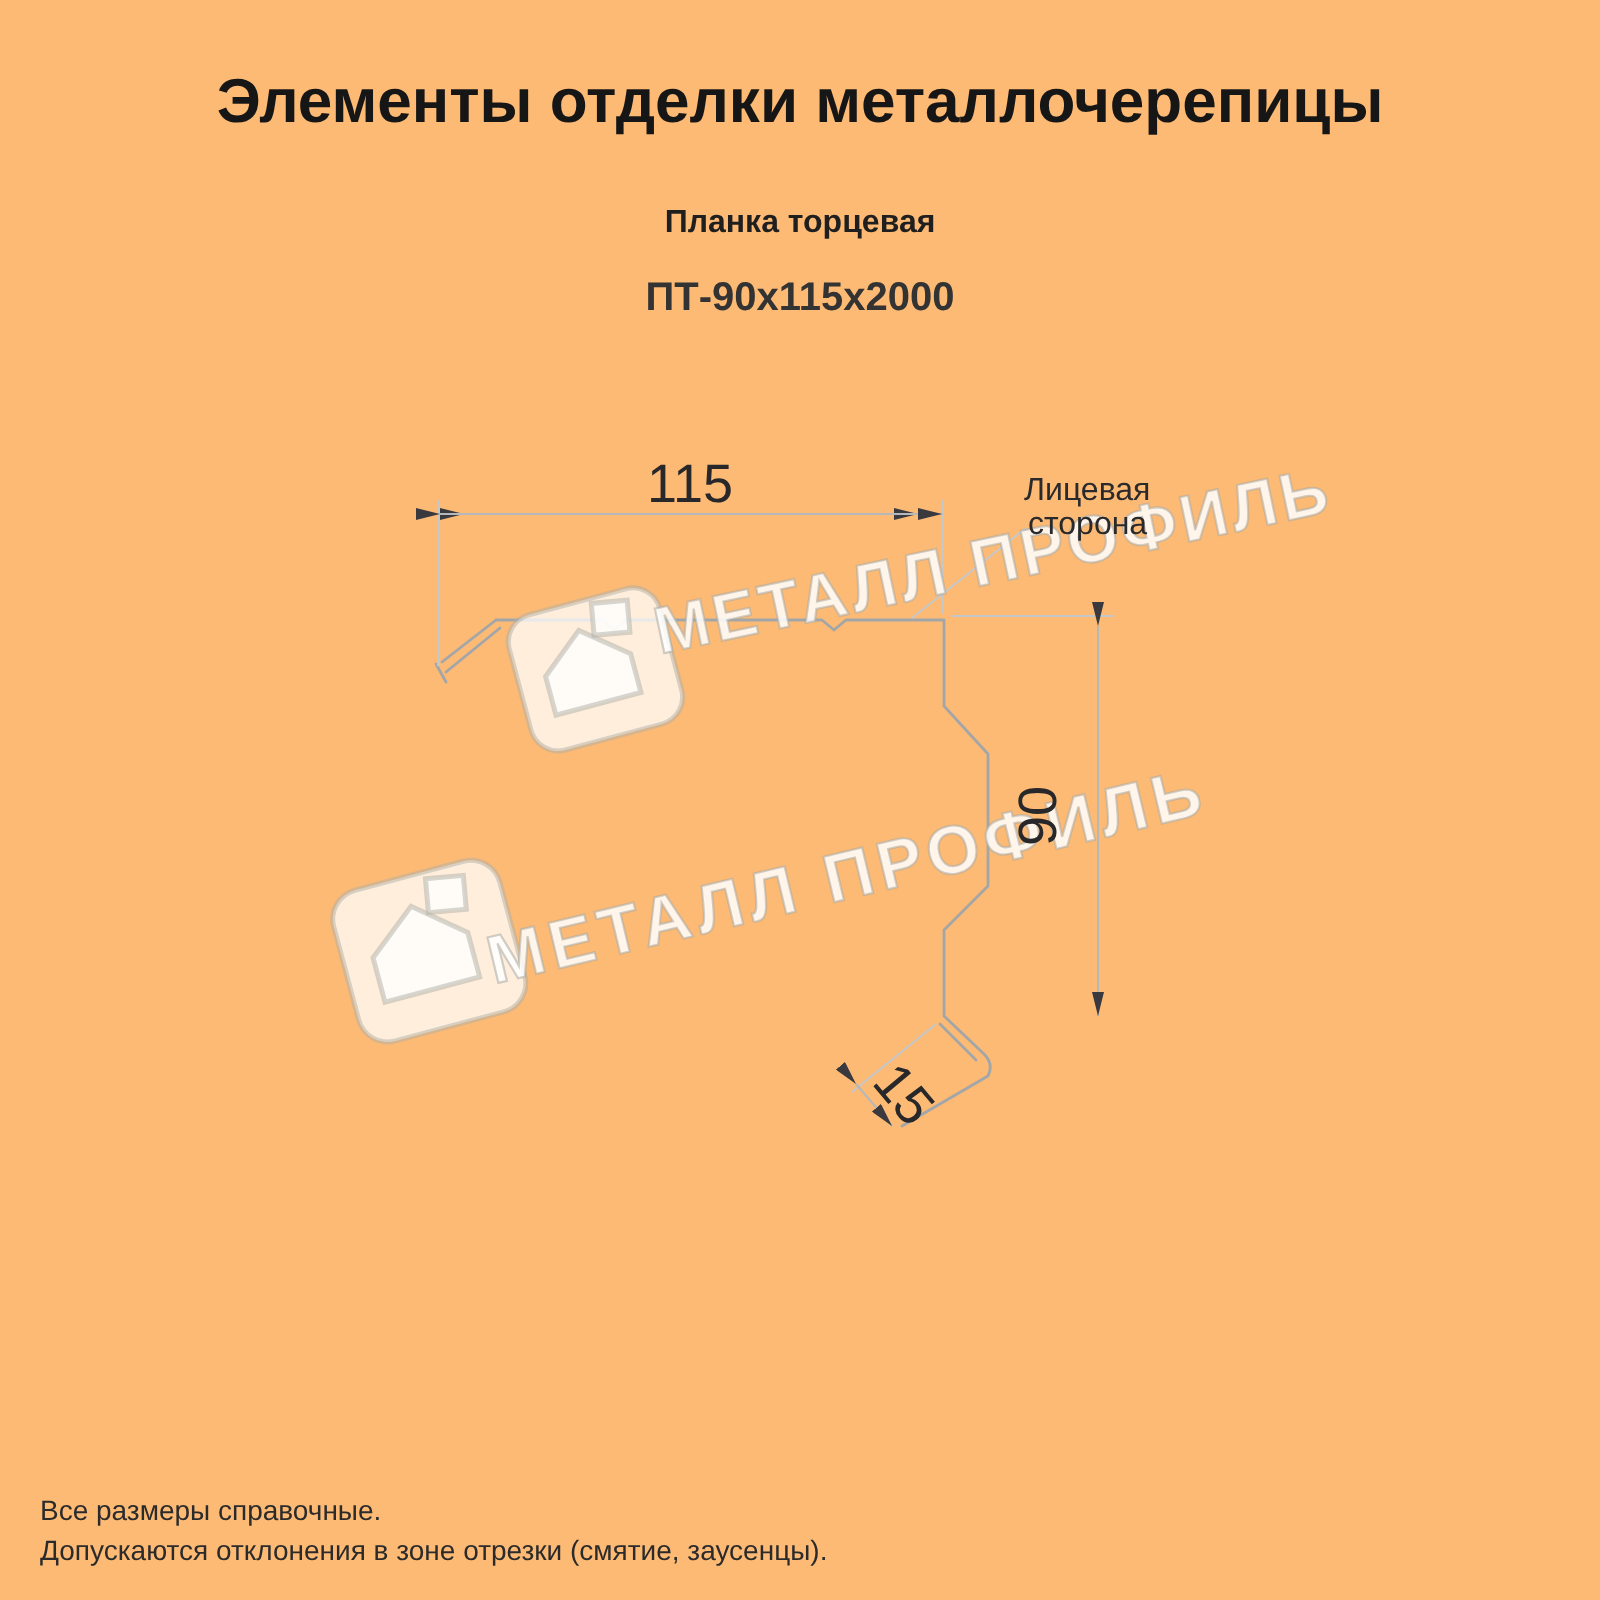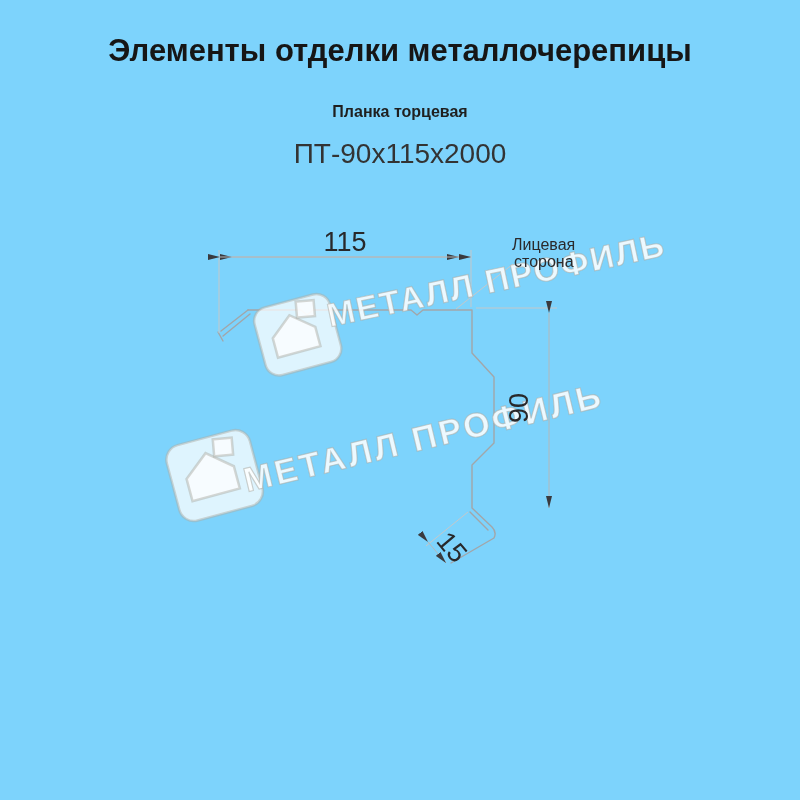--- a/index.html
+++ b/index.html
@@ -1,21 +1,21 @@
 <!DOCTYPE html>
 <html><head>
 <meta charset="utf-8">
 <style>
   html,body{margin:0;padding:0;background:#ffffff;}
-  #page{position:relative;width:800px;height:800px;background:#7dd3fc;overflow:hidden;
+  #page{position:relative;width:800px;height:800px;background:#fdba74;overflow:hidden;
         font-family:"Liberation Sans","DejaVu Sans",sans-serif;}
   .center-line{position:absolute;left:0;width:800px;text-align:center;white-space:nowrap;}
   #title{top:33px;font-size:31px;font-weight:bold;color:#161616;}
   #product-name{top:103px;font-size:16px;font-weight:bold;color:#1f1f1f;}
-  #product-code{top:138px;font-size:28px;font-weight:normal;color:#333;}
+  #product-code{top:138px;font-size:20px;font-weight:bold;color:#333;}
   #drawing{position:absolute;left:0;top:0;width:800px;height:800px;}
   #footer{position:absolute;left:20px;top:745px;font-size:14px;line-height:20px;color:#2b2b2b;}
   .profile{stroke:#a2a6a9;stroke-width:1.4;fill:none;stroke-linejoin:round;stroke-linecap:round;}
   .thin{stroke:#c5c8ca;stroke-width:1;fill:none;}
   .dim{stroke:#b4b8ba;stroke-width:1;fill:none;}
   .dimtext{fill:#28282a;font-size:27px;font-family:"Liberation Sans","DejaVu Sans",sans-serif;}
   .lbltext{fill:#2a2a2c;font-size:16px;font-family:"Liberation Sans","DejaVu Sans",sans-serif;}
   .wm-shape{stroke:rgba(176,176,168,0.5);stroke-width:2.5;fill:rgba(255,255,255,0.75);}
   .wm-text{font-weight:bold;fill:rgba(255,255,255,0.85);stroke:rgba(170,170,162,0.55);
            stroke-width:1.1px;letter-spacing:2px;font-size:33px;
@@ -80,15 +80,17 @@
     <g>
       <text class="dimtext" x="345" y="251" text-anchor="middle">115</text>
       <text class="dimtext" x="528" y="408" text-anchor="middle" transform="rotate(-90 528 408)">90</text>
       <text class="dimtext" x="445" y="553" text-anchor="middle" font-size="26" transform="rotate(50 445 553)">15</text>
       <text class="lbltext" x="512" y="250">Лицевая</text>
       <text class="lbltext" x="514" y="267">сторона</text>
     </g>
   </svg>
 
   <div id="footer">
+    <div>Все размеры справочные.</div>
+    <div>Допускаются отклонения в зоне отрезки (смятие, заусенцы).</div>
   </div>
 
 </div>
 
 </body></html>

